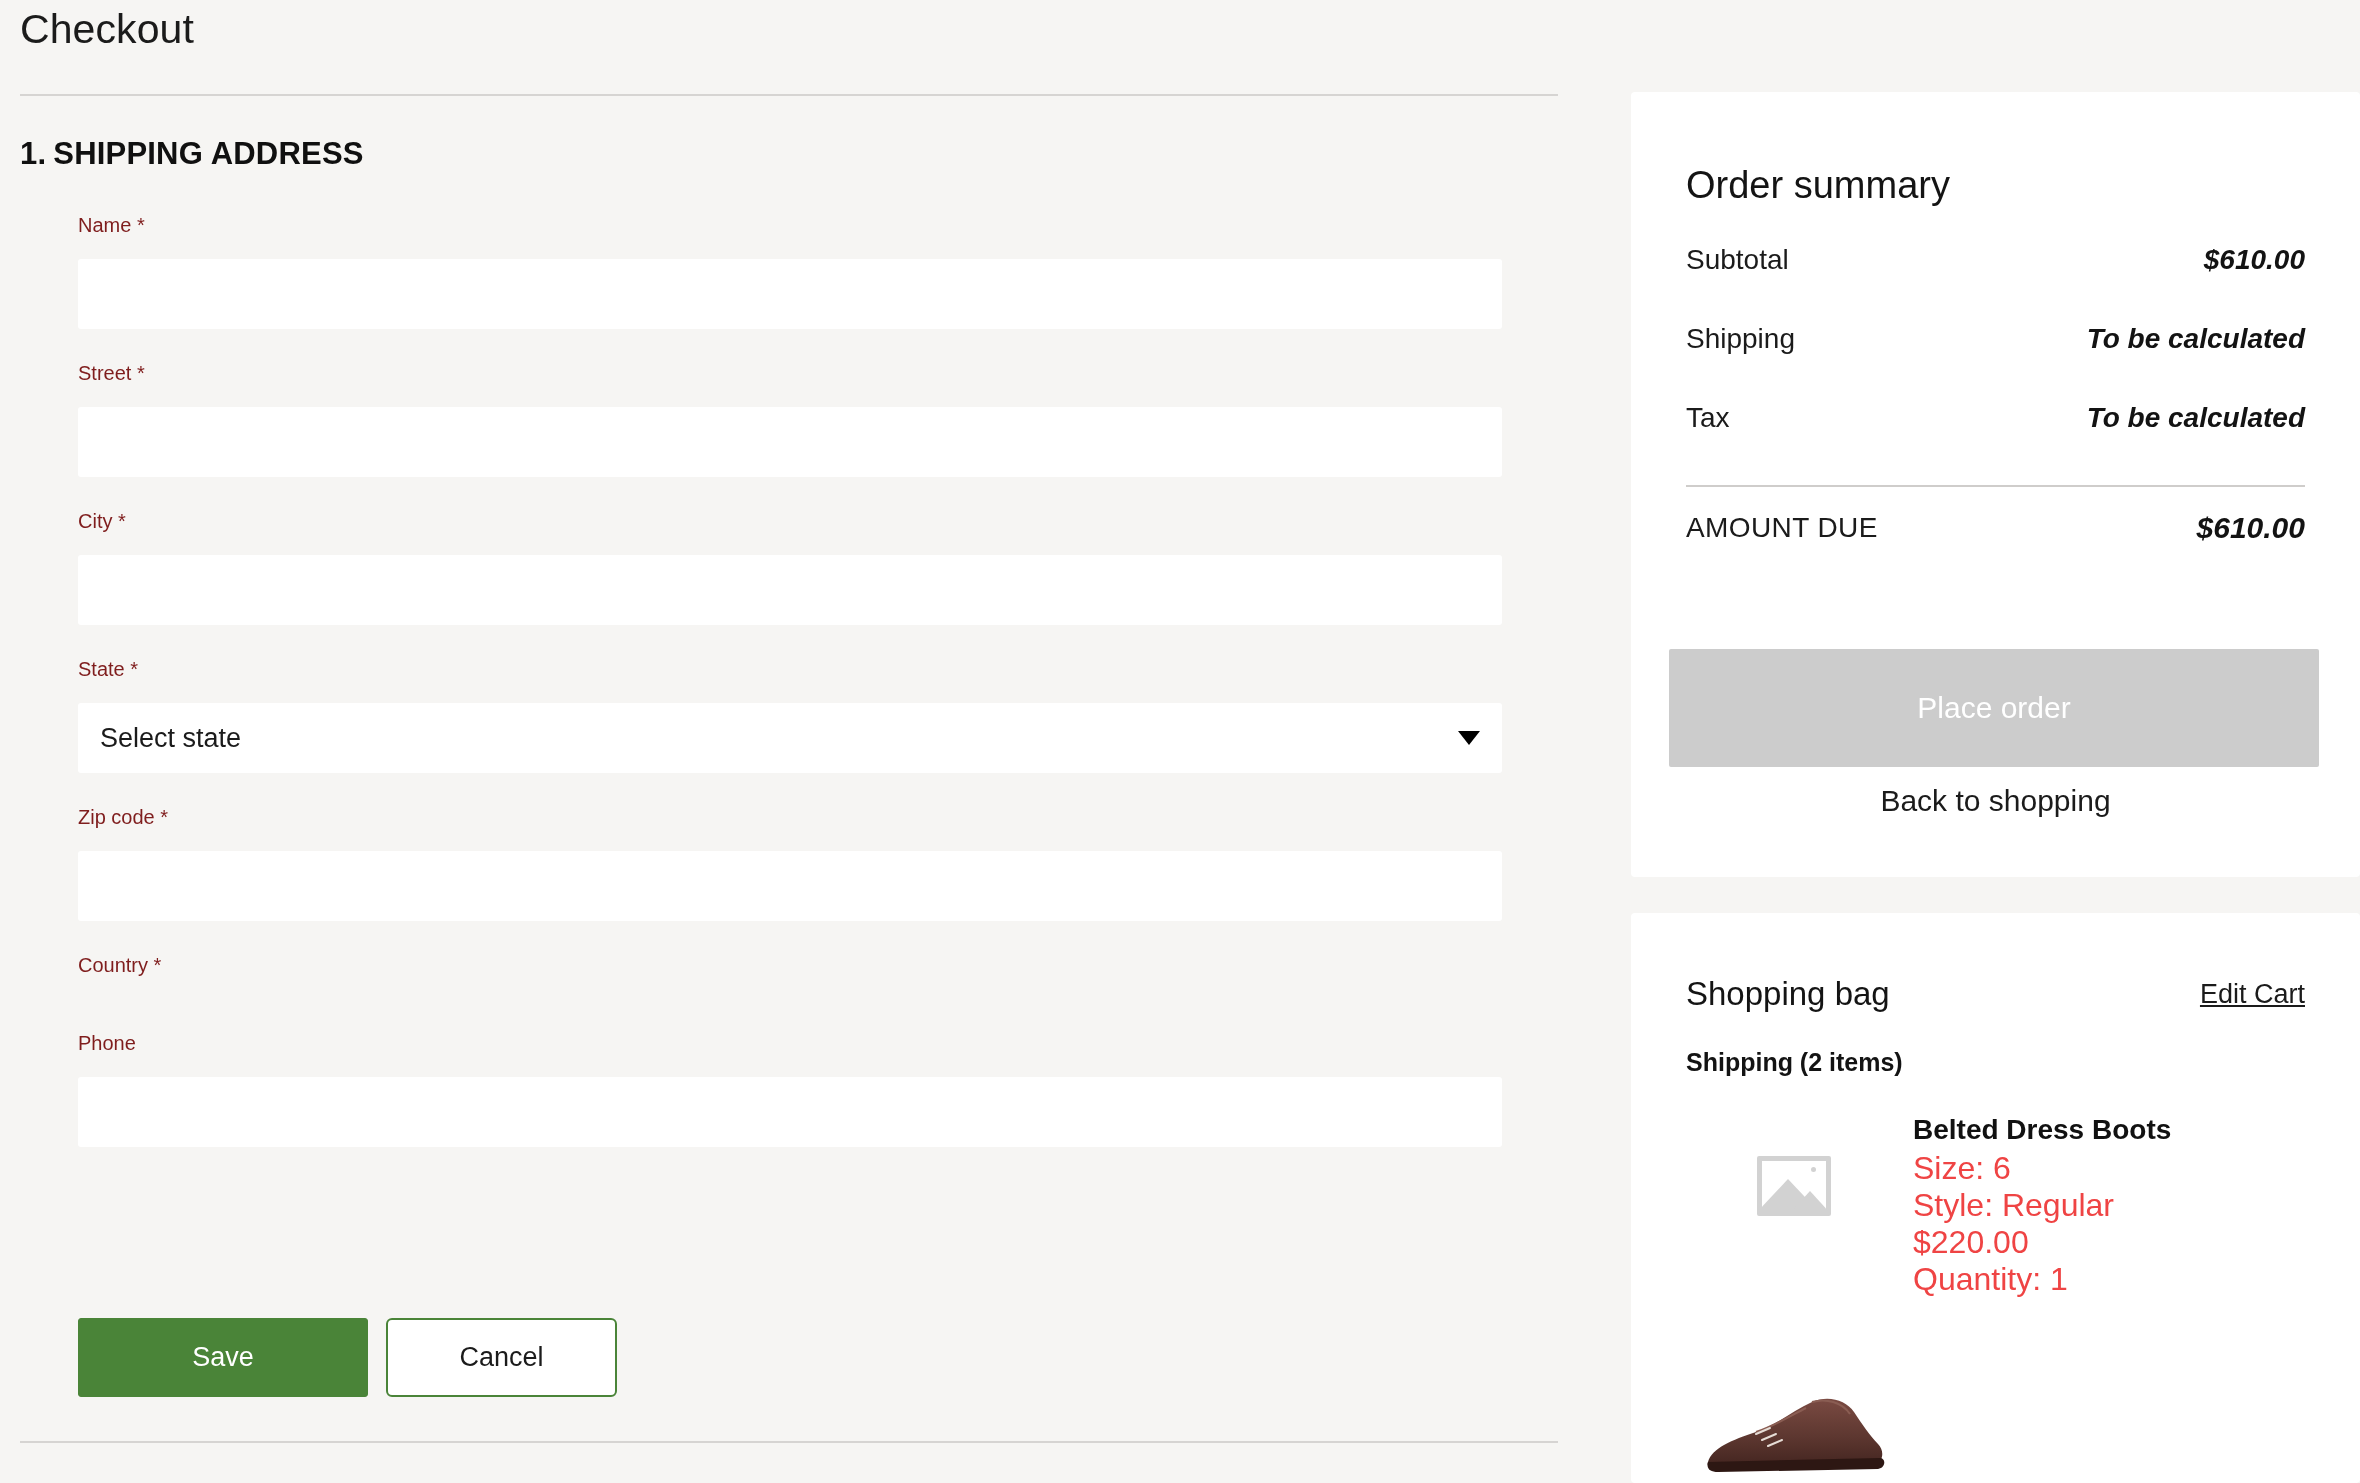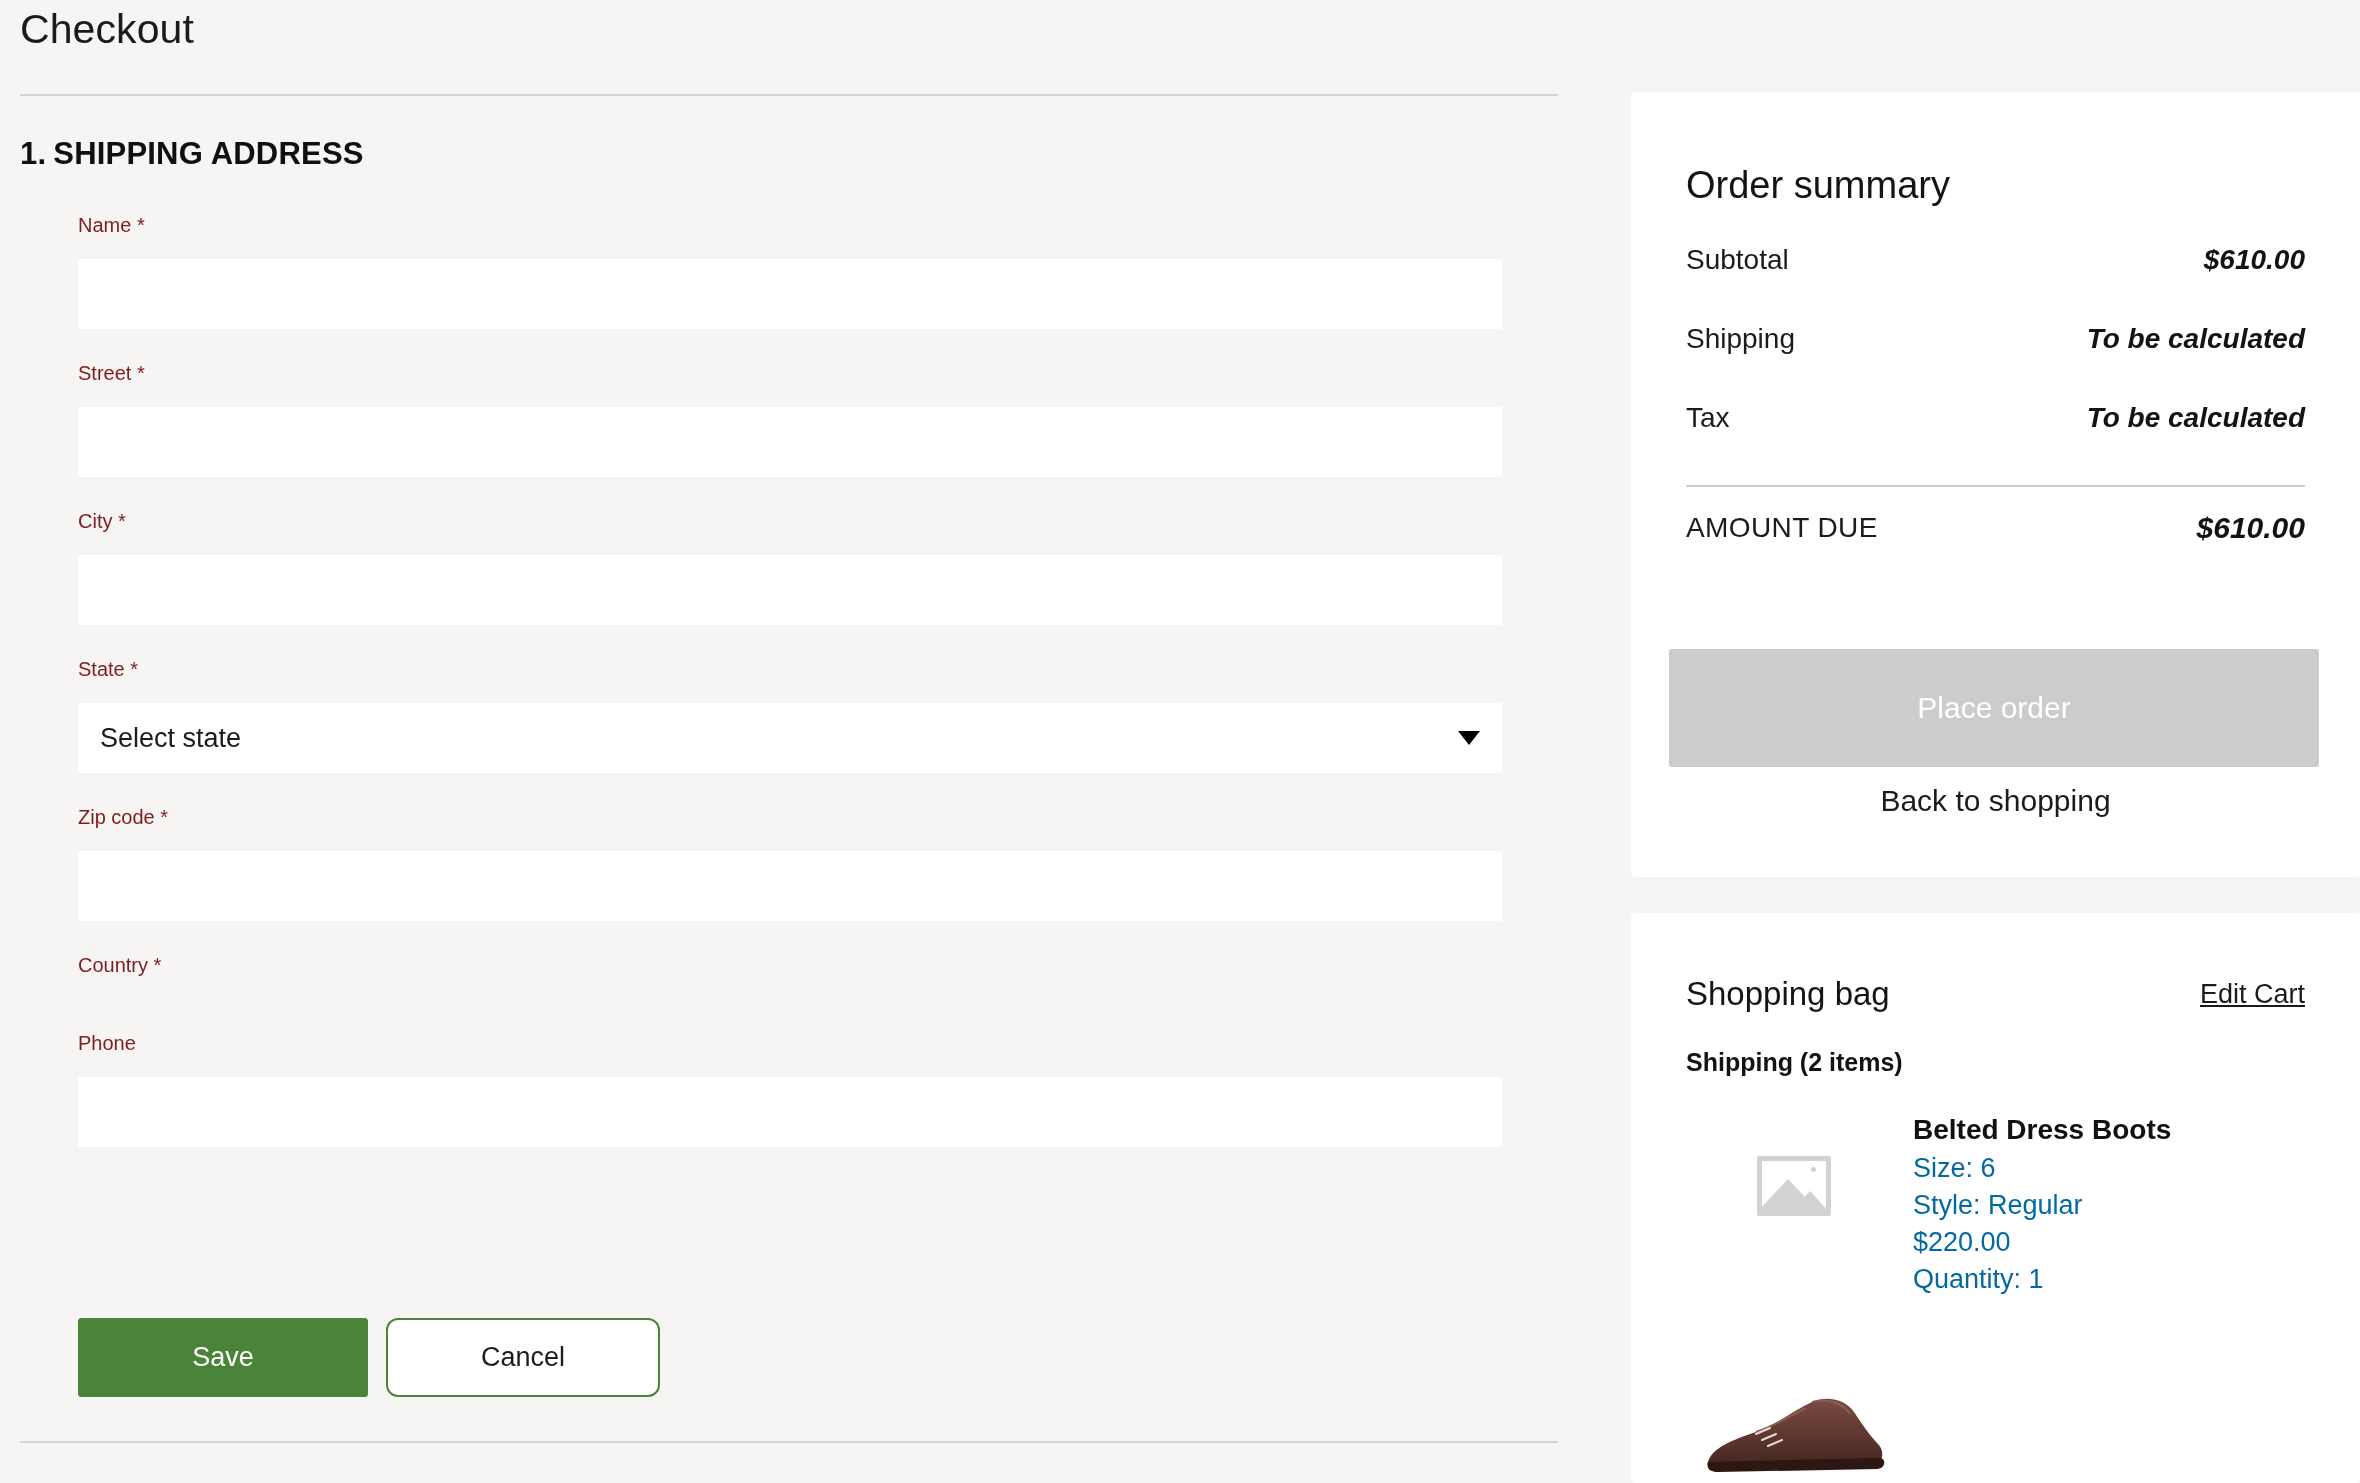--- a/index.html
+++ b/index.html
@@ -135,25 +135,25 @@
     background: #4a8438;
     border: 1px solid #4a8438;
     border-radius: 3px;
     color: #ffffff;
     font-family: "Liberation Sans", sans-serif;
     font-size: 27px;
     cursor: pointer;
   }
 
   #cancel-button {
-    width: 274px;
+    width: 231px;
     height: 79px;
     background: #ffffff;
     border: 2px solid #4a8438;
-    border-radius: 12px;
+    border-radius: 6px;
     color: #1b1b1b;
     font-family: "Liberation Sans", sans-serif;
     font-size: 27px;
     cursor: pointer;
   }
 
   
   #right-col {
     position: absolute;
     left: 1631px;
@@ -348,23 +348,23 @@
 
   .bag-name {
     font-size: 28px;
     font-weight: 700;
     color: #111111;
     line-height: 40px;
     max-width: 390px;
   }
 
   .bag-meta {
-    font-size: 27px;
-    font-weight: 400;
-    color: #0369a1;
+    font-size: 32px;
+    font-weight: 400;
+    color: #ef4444;
     line-height: 37px;
   }
 </style>
 </head>
 <body>
 
 <div id="page">
 
   <div id="left-col">
 

